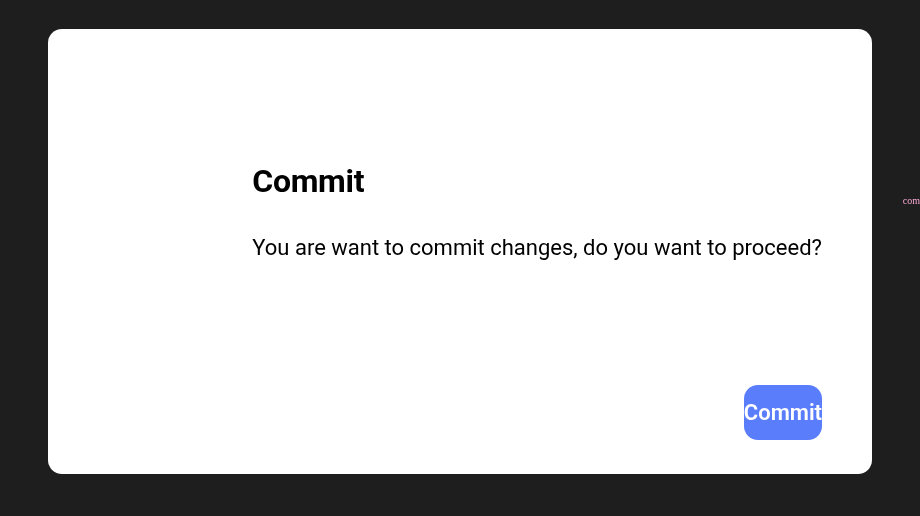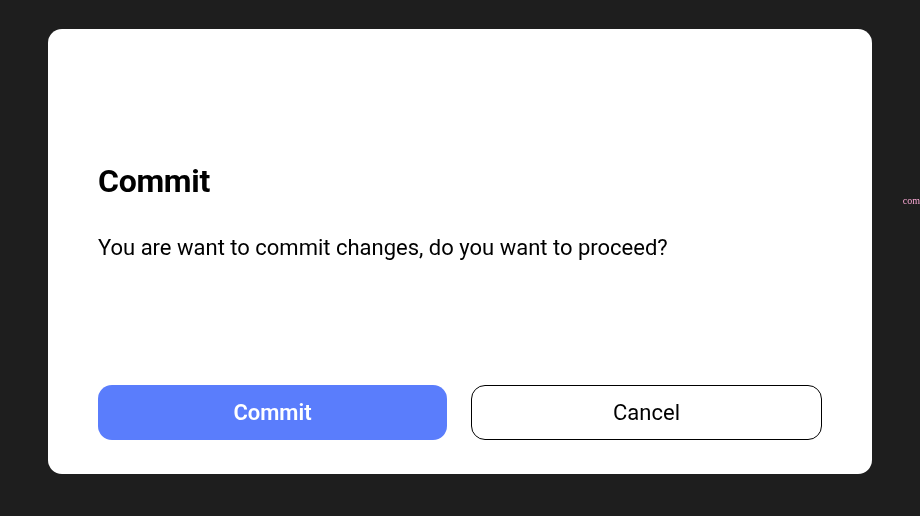--- a/index.html
+++ b/index.html
@@ -30,20 +30,21 @@
       position: absolute;
       top: 29px;
       left: 48px;
       width: 824px;
       height: 445px;
       background: #ffffff;
       border-radius: 14px;
       padding: 0;
       display: flex;
       flex-direction: column;
+      align-items: flex-end;
     }
 
     .modal-body {
       padding: 0 50px;
       flex: 1;
       display: flex;
       flex-direction: column;
     }
 
     .modal-title {
@@ -99,15 +100,14 @@
 
 <div class="background-hint">com</div>
 
 <div class="modal">
   <div class="modal-body">
     <h1 class="modal-title">Commit</h1>
     <p class="modal-message">You are want to commit changes, do you want to proceed?</p>
   </div>
   <div class="modal-footer">
     <button class="btn btn-primary">Commit</button>
-    <button class="btn btn-secondary">Cancel</button>
   </div>
 </div>
 
 </body></html>

